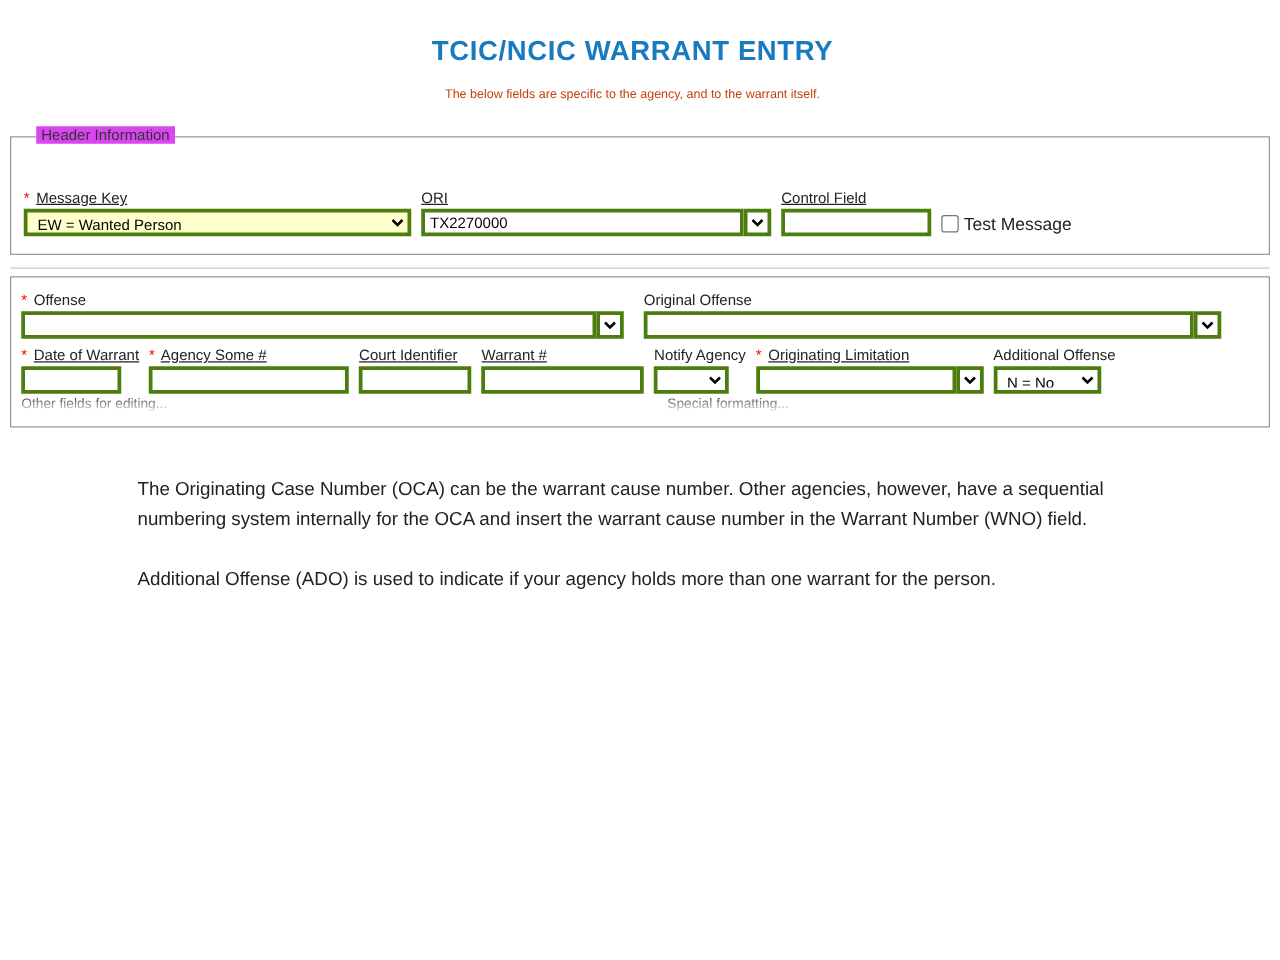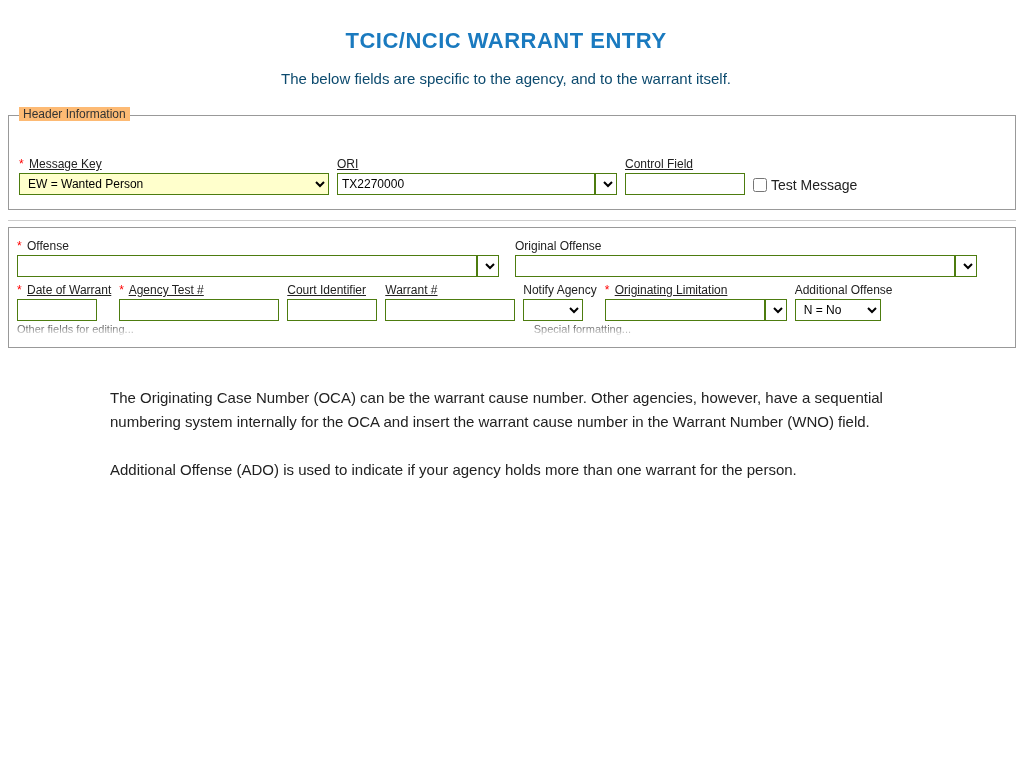--- a/index.html
+++ b/index.html
@@ -18,37 +18,37 @@
       padding: 28px 20px 10px 8px;
     }
     .page-title {
       font-size: 22px;
       font-weight: bold;
       color: #1a7abf;
       letter-spacing: 0.5px;
       margin-bottom: 6px;
     }
     .page-subtitle {
-      font-size: 15px;
-      color: #0c4a6e;
+      font-size: 10px;
+      color: #c2410c;
       margin-top: 16px;
     }
 
     
     .form-container {
       margin: 18px 8px 0 8px;
       border: 1px solid #999;
       padding: 8px 10px 10px 10px;
       position: relative;
     }
     .form-section-label {
       position: absolute;
       top: -9px;
-      left: 10px;
-      background: #fdba74;
+      left: 20px;
+      background: #d946ef;
       padding: 0 4px;
       font-size: 12px;
       color: #333;
     }
 
     
     .header-info-row {
       display: flex;
       align-items: flex-end;
       gap: 8px;
@@ -65,21 +65,21 @@
       color: #222;
     }
     .field-label .required {
       color: red;
       margin-right: 2px;
     }
     .field-label .underline {
       text-decoration: underline;
     }
     select, input[type="text"] {
-      border: 1px solid #4d7c0f;
+      border: 3px solid #4d7c0f;
       font-size: 12px;
       padding: 2px 4px;
       height: 22px;
       background: #fff;
     }
     select {
       appearance: auto;
     }
     .input-yellow {
       background: #ffffcc;
@@ -233,21 +233,21 @@
       <div class="field-label">
         <span class="required">*</span>
         <span class="underline">Date of Warrant</span>
       </div>
       <input type="text" style="width: 80px;">
     </div>
 
     <div class="field-offense">
       <div class="field-label">
         <span class="required">*</span>
-        <span class="underline">Agency Test #</span>
+        <span class="underline">Agency Some #</span>
       </div>
       <input type="text" style="width: 160px;">
     </div>
 
     <div class="field-offense">
       <div class="field-label">
         <span class="underline">Court Identifier</span>
       </div>
       <input type="text" style="width: 90px;">
     </div>

